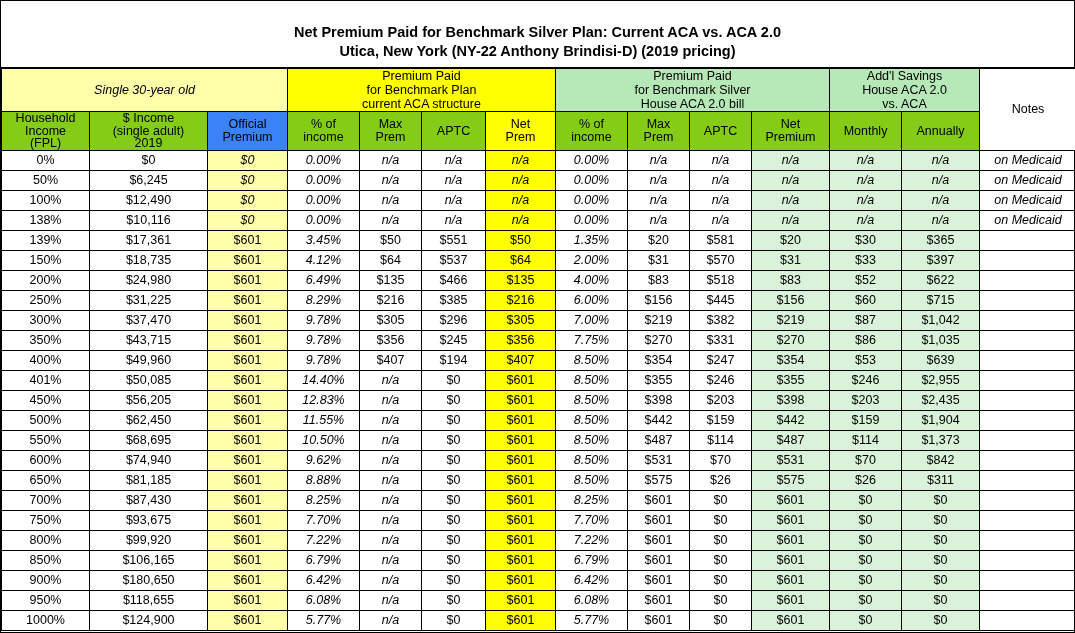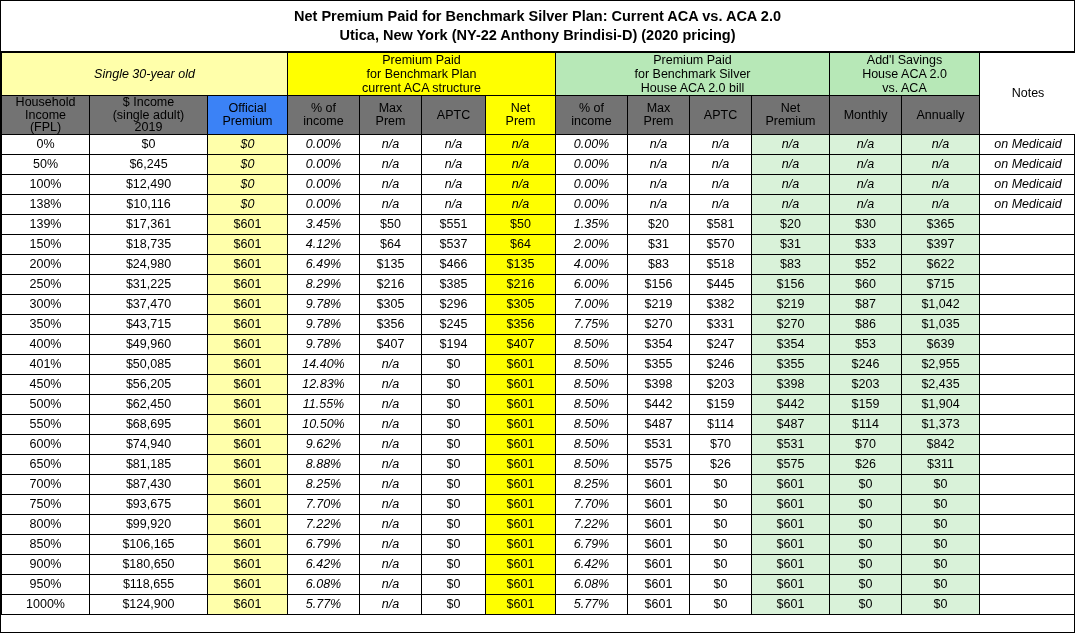--- a/index.html
+++ b/index.html
@@ -17,21 +17,21 @@
     width: 1075px;
     height: 633px;
     box-sizing: border-box;
     border: 1px solid #000;
     display: flex;
     flex-direction: column;
   }
   
   .title-block {
     border-bottom: 1px solid #000;
-    padding: 6px 0 6px 0;
+    padding: 22px 0 6px 0;
     text-align: center;
   }
   .title-line {
     font-weight: bold;
     font-size: 14.5px;
     line-height: 19px;
     color: #000;
   }
   
   table.grid {
@@ -70,21 +70,21 @@
   
   .colh {
     font-weight: bold;
     font-size: 11.5px;
     line-height: 12.5px;
     vertical-align: middle;
     height: 46px;
   }
   .colh-yellowdark { background: #ffff00; }
   .colh-yellowlite { background: #3b82f6; }
-  .colh-white { background: #737373; }
+  .colh-white { background: #84cc16; }
   
   td.num   { text-align: right; padding-right: 4px; }
   td.ctr   { text-align: center; }
   td.ital  { font-style: italic; }
   td.bold  { font-weight: bold; }
   .bg-paleyellow { background: #ffffaa; }
   .bg-yellow     { background: #ffff00; }
   .bg-palegreen  { background: #d9f2d9; }
   td.notes {
     text-align: left;
@@ -94,21 +94,21 @@
     margin-top: 7px;
   }
 </style>
 </head>
 <body>
 
 <div class="sheet">
 
   <div class="title-block">
     <div class="title-line">Net Premium Paid for Benchmark Silver Plan: Current ACA vs. ACA 2.0</div>
-    <div class="title-line">Utica, New York (NY-22 Anthony Brindisi-D) (2020 pricing)</div>
+    <div class="title-line">Utica, New York (NY-22 Anthony Brindisi-D) (2019 pricing)</div>
   </div>
 
   <table class="grid">
     <colgroup>
       <col style="width:88px">
       <col style="width:118px">
       <col style="width:80px">
       <col style="width:72px">
       <col style="width:62px">
       <col style="width:64px">

